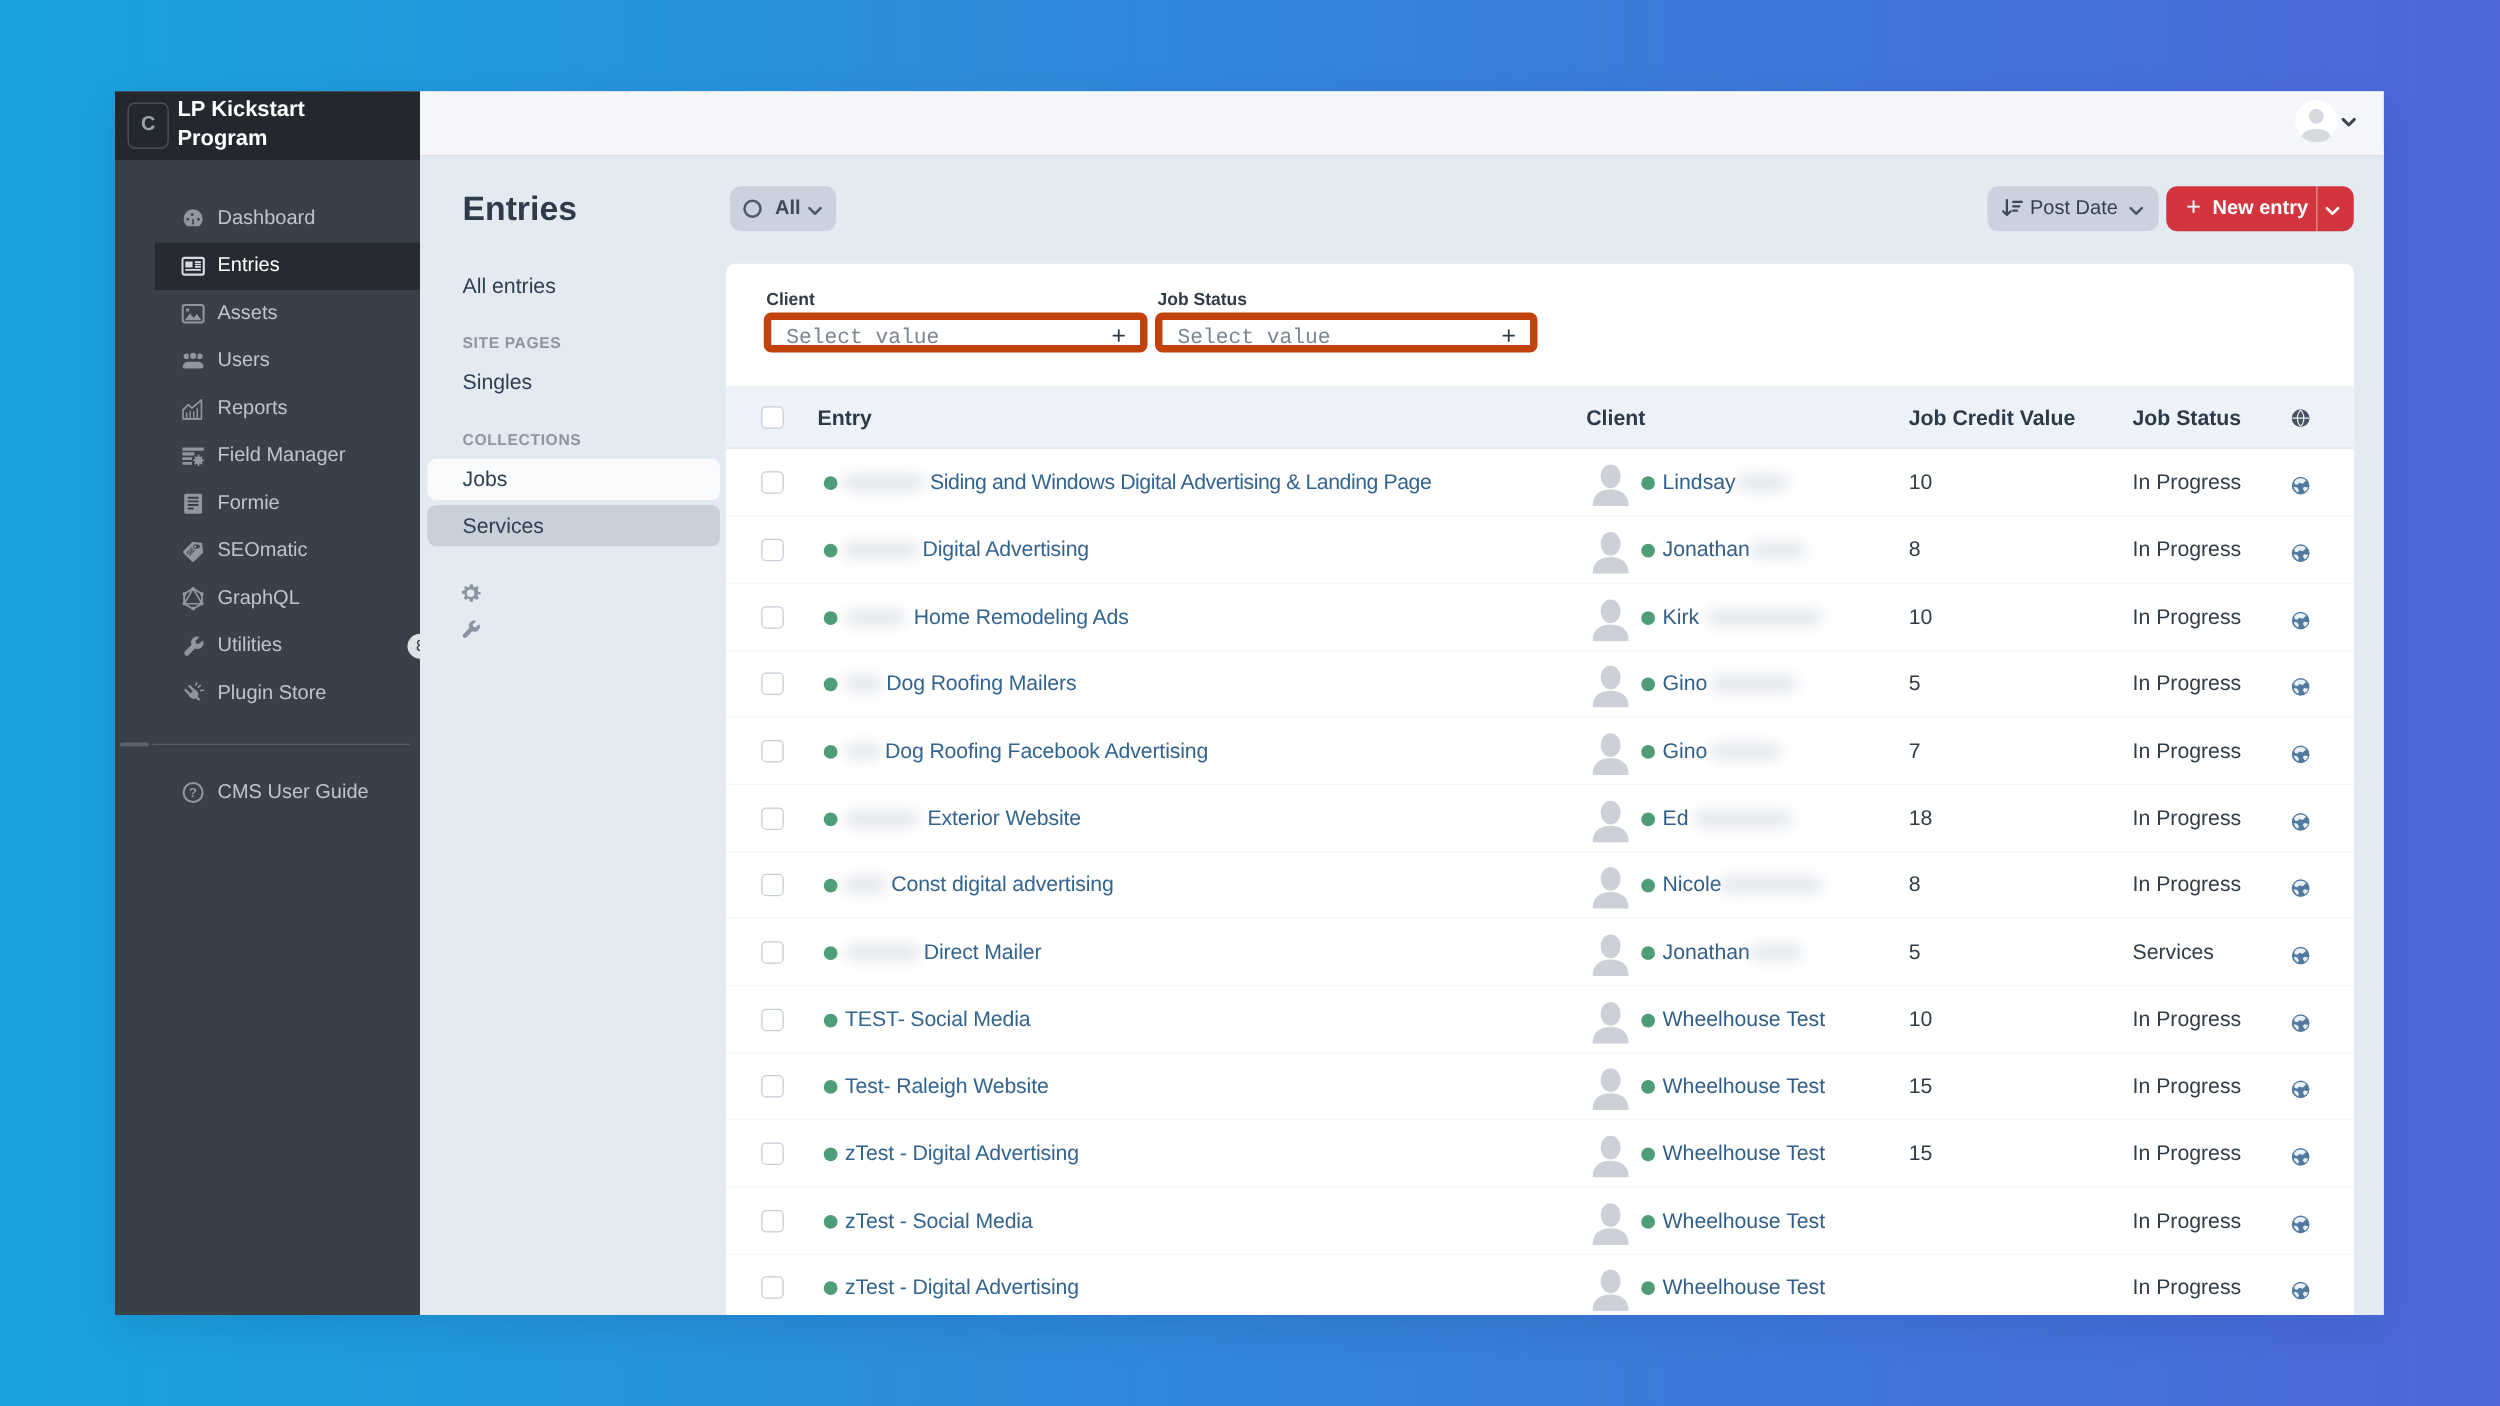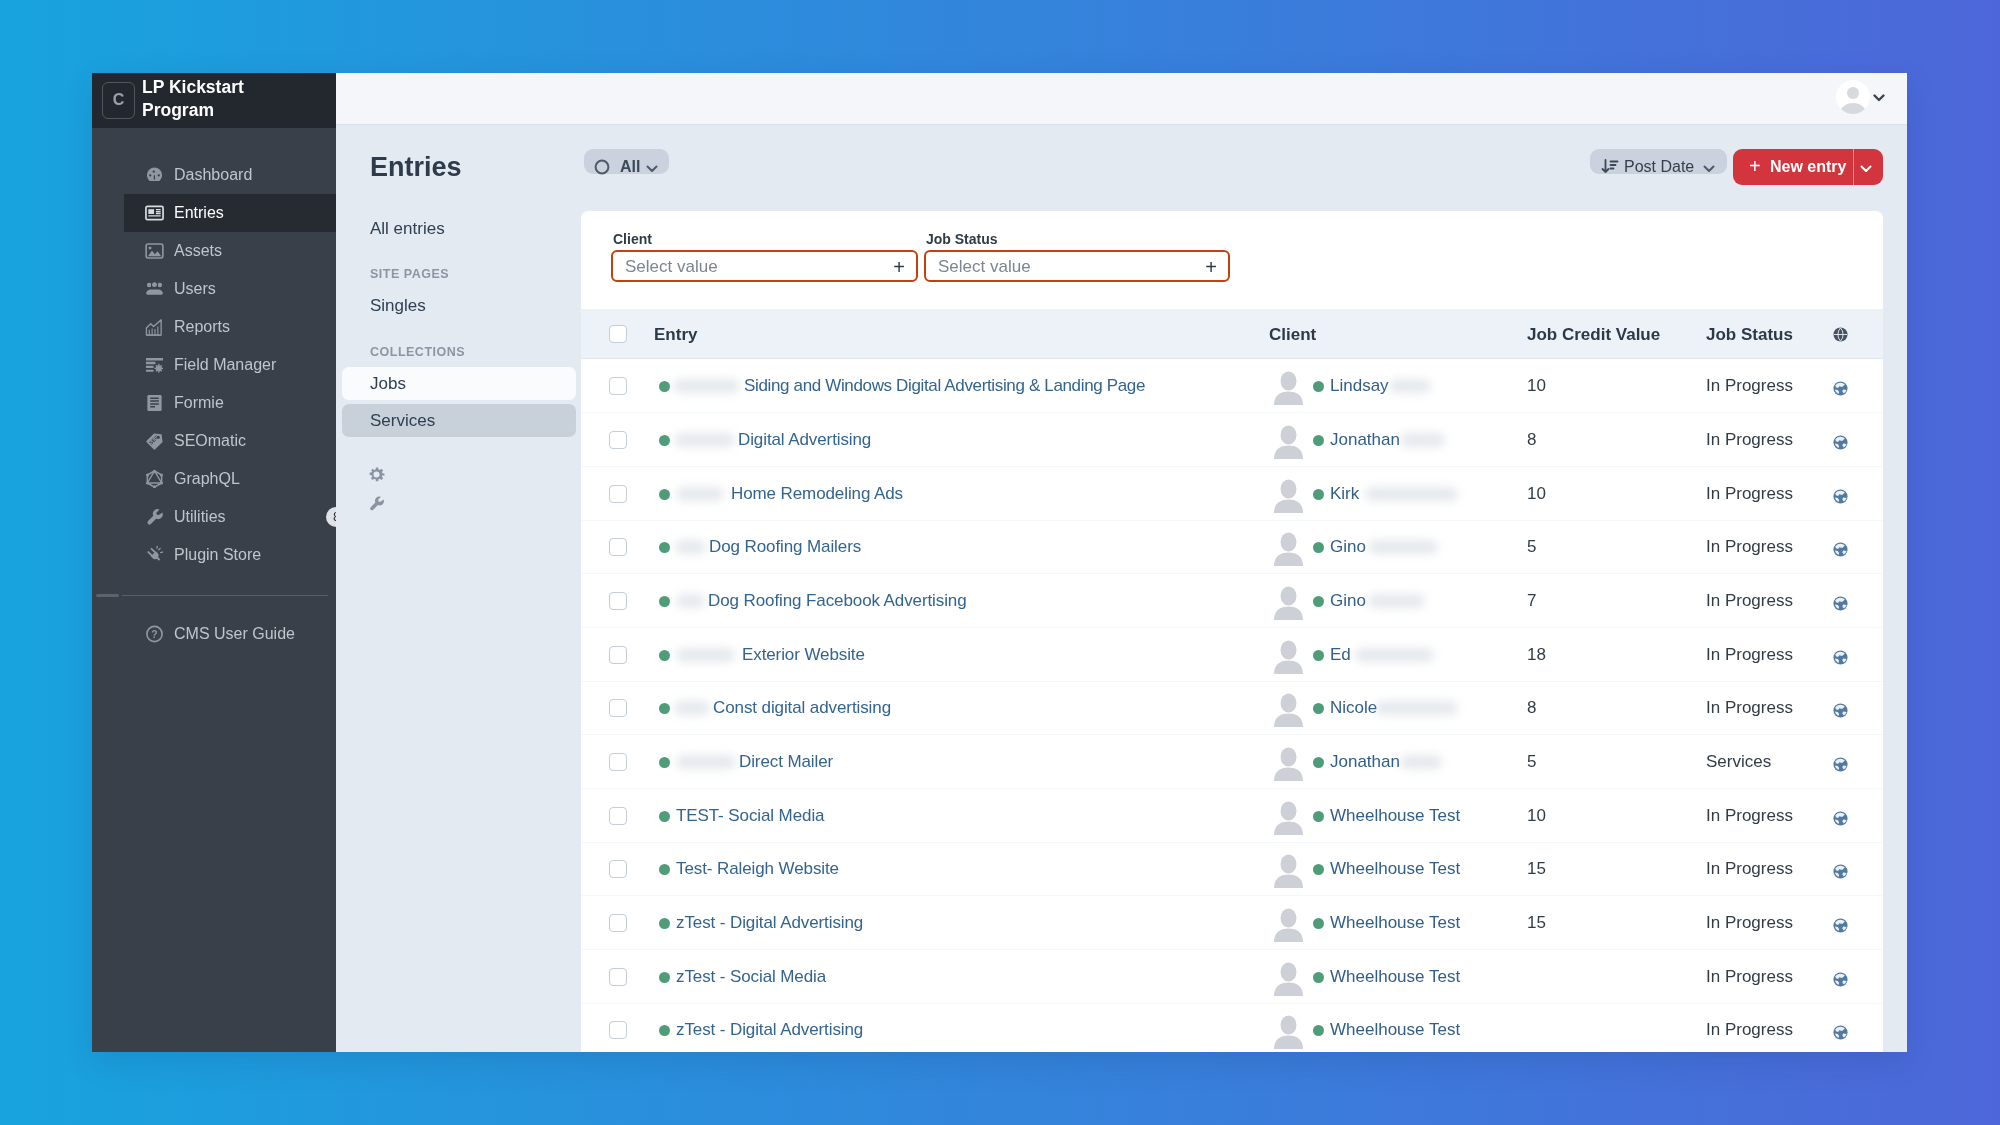--- a/index.html
+++ b/index.html
@@ -25,27 +25,27 @@
 #sbdash{position:absolute;left:4px;top:521px;width:23px;height:3px;background:#5b636b;border-radius:2px;}
 
 #content{position:absolute;left:244px;top:47px;width:1571px;height:932px;background:#e4eaf2;}
 #subside{position:absolute;left:0;top:0;width:244px;height:932px;background:#e4eaf2;}
 h1{position:absolute;left:34px;top:32px;margin:0;font-size:27px;color:#2e3b4b;font-weight:bold;}
 .subitem{position:absolute;left:34px;color:#2e4052;font-size:17px;}
 .sublabel{position:absolute;left:34px;color:#8b95a3;font-size:12.5px;font-weight:bold;letter-spacing:.5px;}
 .pill{position:absolute;left:6px;width:234px;height:33px;border-radius:7px;color:#2e4052;font-size:17px;line-height:33px;}
 .pill span{margin-left:28px;}
 
-.btn{position:absolute;height:25px;border-radius:9px;background:#c9d2de;color:#3c4956;font-size:16px;font-weight:bold;}
+.btn{position:absolute;height:36px;border-radius:9px;background:#c9d2de;color:#3c4956;font-size:16px;font-weight:bold;}
 #search{position:absolute;left:340px;top:29px;width:904px;height:36px;background:#fff;border:1px solid #c6cfd9;border-radius:9px;color:#99a4b0;font-size:17px;line-height:34px;}
 #newentry{position:absolute;left:1397px;top:29px;width:150px;height:36px;border-radius:9px;background:#d2353e;color:#fff;font-size:16px;font-weight:bold;}
 
 #panel{position:absolute;left:245px;top:91px;width:1302px;height:841px;background:#fff;border-radius:7px 7px 0 0;}
 .flabel{position:absolute;font-size:14px;font-weight:bold;color:#303b47;}
-.finput{position:absolute;top:39px;width:307px;height:32px;border:2px solid #c2410c;border-radius:6px;background:#fff;color:#7b8692;font-size:17px;line-height:30px;}
+.finput{position:absolute;top:39px;width:307px;height:32px;border:6px solid #c2410c;border-radius:6px;background:#fff;color:#7b8692;font-size:17px;line-height:30px;font-family:Liberation Mono, monospace;}
 .finput .plus{position:absolute;right:11px;top:0;color:#2f3a46;font-size:20px;font-weight:normal;}
 #thead{position:absolute;left:0;top:98px;width:1302px;height:50px;background:#edf2f9;border-bottom:1px solid #e0e6ee;font-weight:bold;color:#2c3947;font-size:17px;}
 .row{position:absolute;left:0;width:1302px;height:54px;border-bottom:1px solid #f4f7fa;font-size:17px;}
 .cb{position:absolute;left:28px;width:18px;height:18px;border:1px solid #c5cdd7;border-radius:4px;background:#fff;}
 .dot{position:absolute;width:11px;height:11px;border-radius:50%;background:#4f9d78;}
 .etitle{position:absolute;color:#33648f;white-space:nowrap;letter-spacing:-0.1px;}
 .blur{position:absolute;height:14px;background:#b3bdc9;opacity:.34;border-radius:7px;filter:blur(5px);}
 .cname{position:absolute;color:#315e89;white-space:nowrap;}
 .num{position:absolute;left:946px;color:#323c46;}
 .status{position:absolute;left:1125px;color:#323c46;}

